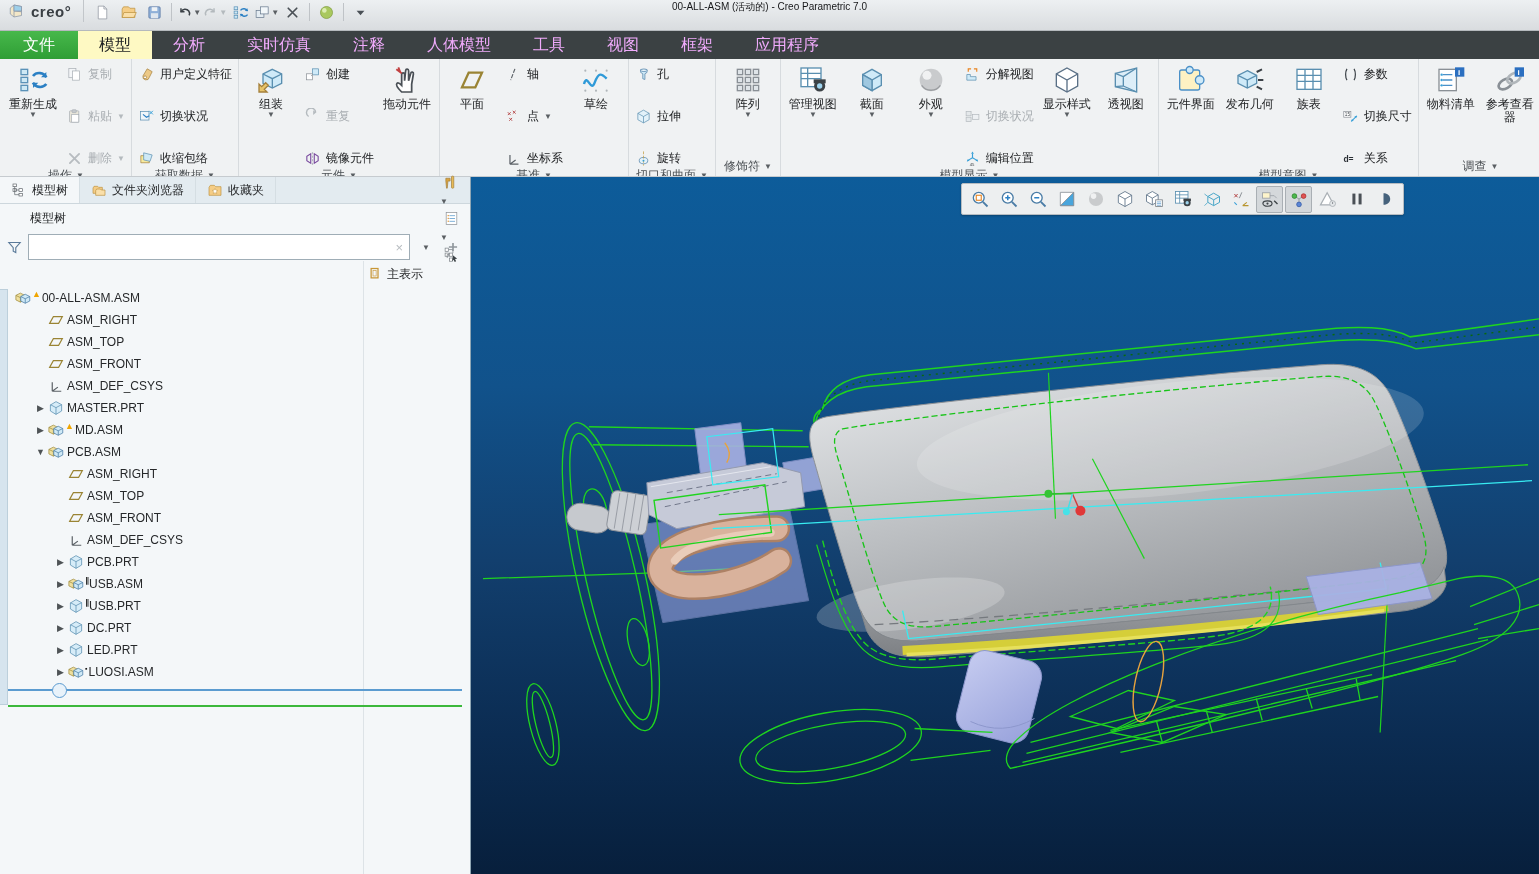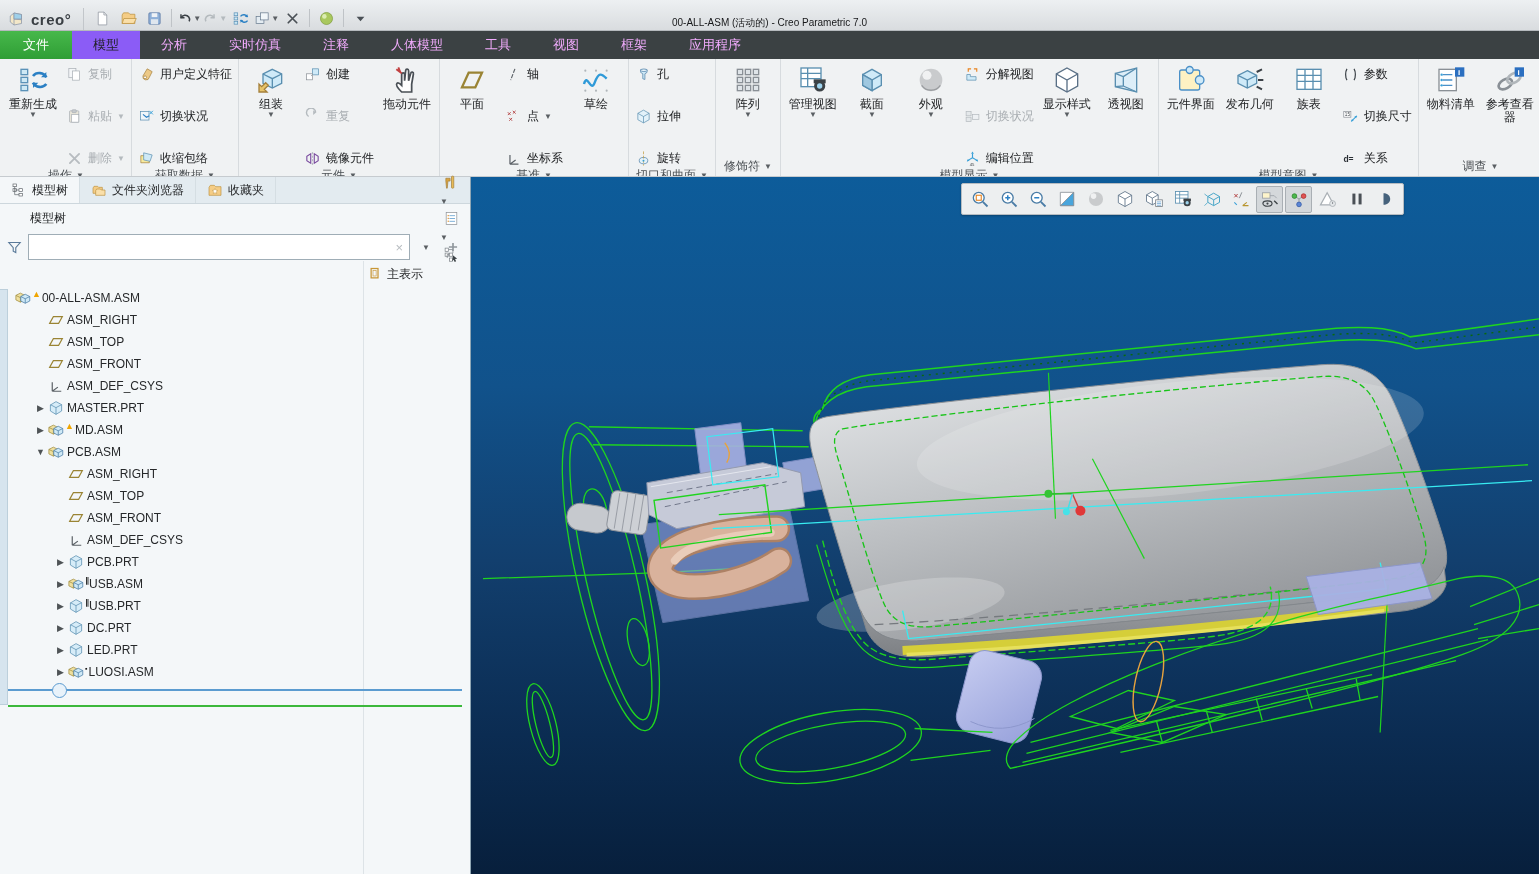--- a/index.html
+++ b/index.html
@@ -1,31 +1,31 @@
 <!DOCTYPE html>
 <html><head>
 <meta charset="utf-8">
 <style>
   html,body{margin:0;padding:0;}
   body{width:1539px;height:874px;overflow:hidden;font-family:"Liberation Sans","DejaVu Sans",sans-serif;background:#eef1f3;-webkit-font-smoothing:antialiased;}
   #app{position:relative;width:1539px;height:874px;}
   .i{display:inline-flex;align-items:center;justify-content:center;line-height:0;}
   
-  .titlebar{height:30px;background:linear-gradient(#edf0f2,#d9dcdf);border-bottom:1px solid #b5b9bd;display:flex;align-items:flex-end;position:relative;}
+  .titlebar{height:30px;background:linear-gradient(#edf0f2,#d9dcdf);border-bottom:1px solid #b5b9bd;display:flex;align-items:flex-start;position:relative;}
   .logo{display:flex;align-items:center;gap:5px;padding:0 12px 0 8px;border-right:1px solid #c2c6ca;height:22px;}
   .logo-text{font-weight:bold;font-size:15px;color:#3a3f44;letter-spacing:.5px;}
   .qat{display:flex;align-items:center;gap:1px;padding:0 6px;}
   .qbtn{width:25px;height:24px;display:flex;align-items:center;justify-content:center;border-radius:2px;}
   .qsep{width:1px;height:18px;background:#bfc3c7;margin:0 3px;}
   .wintitle{position:absolute;left:0;right:0;text-align:center;font-size:10px;color:#17181a;pointer-events:none;}
   
-  .tabbar{height:28px;background:#3b4143;display:flex;align-items:stretch;font-size:13px;}
+  .tabbar{height:28px;background:#3b4143;display:flex;align-items:stretch;font-size:16px;}
   .rtab{color:#f0abfc;padding:0 21px;display:flex;align-items:center;cursor:default;}
   .rtab.file{background:linear-gradient(#47b84b,#2f9e35);color:#fff;padding:0 23px;}
-  .rtab.active{background:#8b5cf6;color:#1d1f21;text-align:center;}
+  .rtab.active{background:#fef9c3;color:#1d1f21;text-align:center;}
   
   .ribbon{height:117px;background:#f0f2f3;border-bottom:1px solid #c6cbcf;display:flex;align-items:stretch;padding:0 1px;overflow:hidden;}
   .rgroup{display:flex;flex-direction:column;border-right:1px solid #d7dbde;padding:3px 3px 0;}
   .rbody{flex:1;display:flex;align-items:flex-start;gap:1px;}
   .rlabel{height:19px;font-size:12px;color:#4c5155;display:flex;align-items:center;justify-content:center;gap:4px;white-space:nowrap;padding:0 4px;}
   .carety{font-size:8px;color:#5a5f63;}
   .bigbtn{width:56px;display:flex;flex-direction:column;align-items:center;padding:2px 1px 0;font-size:12px;color:#1d1f21;text-align:center;line-height:1.12;border-radius:2px;}
   .bigbtn .bi{width:32px;height:32px;margin-bottom:2px;}
   .smallcol{display:flex;flex-direction:column;justify-content:flex-start;padding-top:3px;gap:24px;}
   .smallbtn{display:flex;align-items:center;gap:5px;font-size:12px;color:#1d1f21;height:18px;padding:0 3px;white-space:nowrap;border-radius:2px;}

